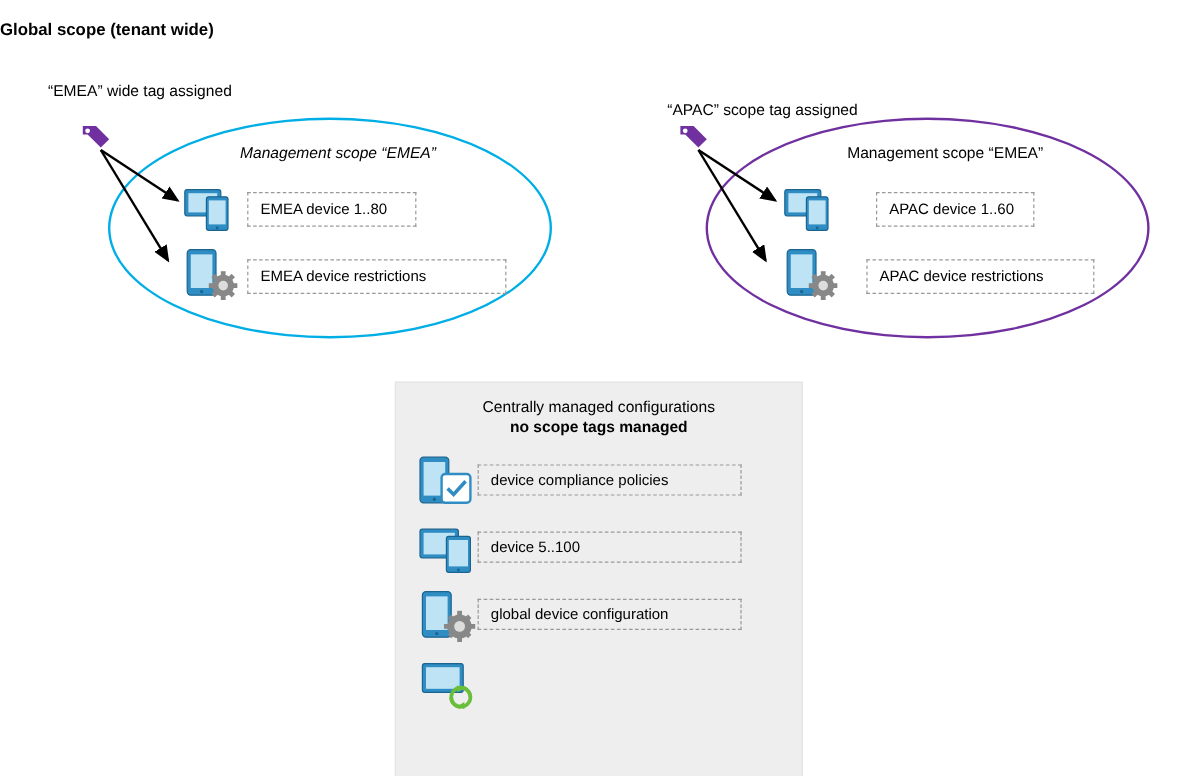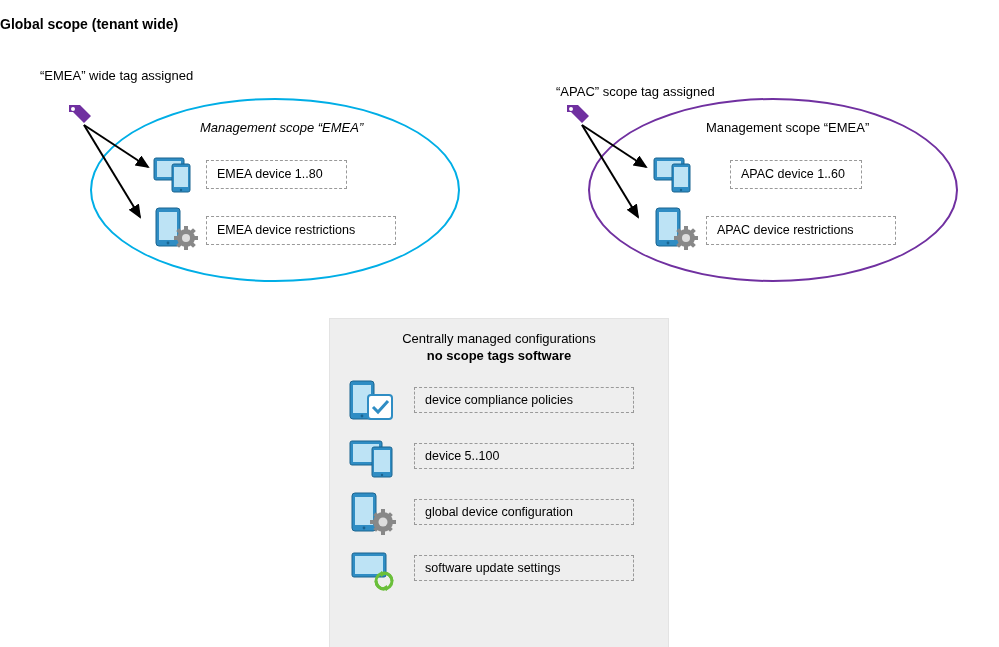--- a/index.html
+++ b/index.html
@@ -77,21 +77,21 @@
     height: 50px;
     margin-bottom: 6px;
   }
   .row-icon {
     position: absolute;
     left: 4px;
     top: 2px;
   }
   .row-box {
     position: absolute;
-    left: 72px;
+    left: 56px;
     top: 10px;
     width: 220px;
     border: 1px dashed #999;
     padding: 5px 10px;
     font-size: 12.5px;
   }
 </style>
 </head>
 <body>
 
@@ -172,21 +172,21 @@
           <rect x="18" y="8" width="4" height="4"></rect>
       <rect x="1" y="1" width="4" height="4" transform="rotate(45 3 3)"></rect>
       <rect x="15" y="1" width="4" height="4" transform="rotate(45 17 3)"></rect>
       <rect x="1" y="15" width="4" height="4" transform="rotate(45 3 17)"></rect>
       <rect x="15" y="15" width="4" height="4" transform="rotate(45 17 17)"></rect>
     </g>
   </g>
 </svg>
 </div>
 
-<div class="box" style="left:206px; top:216px; width:190px;">EMEA device restrictions</div>
+<div class="box" style="left:206px; top:216px; width:216px;">EMEA device restrictions</div>
 
 <div class="icon-cluster" style="left:650px; top:154px;">
 <svg width="48" height="40" viewBox="0 0 48 40">
   <rect x="4" y="4" width="30" height="22" rx="2" fill="#2f8dc4" stroke="#1a6490"></rect>
   <rect x="7" y="7" width="24" height="16" fill="#bde3f5"></rect>
   <rect x="22" y="10" width="18" height="28" rx="2" fill="#2f8dc4" stroke="#1a6490"></rect>
   <rect x="24" y="13" width="14" height="20" fill="#bde3f5"></rect>
   <circle cx="31" cy="36" r="1.2" fill="#1a6490"></circle>
 </svg>
 </div>
@@ -206,25 +206,25 @@
       <rect x="-2" y="8" width="4" height="4"></rect>
           <rect x="18" y="8" width="4" height="4"></rect>
       <rect x="1" y="1" width="4" height="4" transform="rotate(45 3 3)"></rect>
       <rect x="15" y="1" width="4" height="4" transform="rotate(45 17 3)"></rect>
       <rect x="1" y="15" width="4" height="4" transform="rotate(45 3 17)"></rect>
       <rect x="15" y="15" width="4" height="4" transform="rotate(45 17 17)"></rect>
     </g>
   </g>
 </svg>
 </div>
-<div class="box" style="left:706px; top:216px; width:190px;">APAC device restrictions</div>
+<div class="box" style="left:722px; top:216px; width:190px;">APAC device restrictions</div>
 
 <div class="central-panel" style="left:329px; top:318px; width:340px; height:356px;">
   <div class="central-title">Centrally managed configurations</div>
-  <div class="central-subtitle">no scope tags software</div>
+  <div class="central-subtitle">no scope tags managed</div>
 
   <div class="row">
     <div class="row-icon">
       <svg width="52" height="44" viewBox="0 0 52 44">
         <rect x="4" y="2" width="24" height="38" rx="3" fill="#2f8dc4" stroke="#1a6490"></rect>
         <rect x="7" y="6" width="18" height="28" fill="#bde3f5"></rect>
         <circle cx="16" cy="37" r="1.4" fill="#1a6490"></circle>
         <rect x="22" y="16" width="24" height="24" rx="3" fill="#fff" stroke="#2f8dc4" stroke-width="2"></rect>
         <path d="M27 28 L32 33 L42 22" fill="none" stroke="#2f8dc4" stroke-width="3"></path>
       </svg>
@@ -276,15 +276,14 @@
         <rect x="6" y="6" width="34" height="24" rx="2" fill="#2f8dc4" stroke="#1a6490"></rect>
         <rect x="9" y="9" width="28" height="18" fill="#bde3f5"></rect>
         <g transform="translate(28,24)">
           <path d="M10 2 A8 8 0 1 1 2 10" fill="none" stroke="#6abf3a" stroke-width="3"></path>
           <path d="M7 0 L12 3 L7 6 Z" fill="#6abf3a"></path>
           <path d="M13 20 L8 17 L13 14 Z" fill="#6abf3a"></path>
           <path d="M10 18 A8 8 0 1 1 18 10" fill="none" stroke="#6abf3a" stroke-width="3"></path>
         </g>
       </svg>
     </div>
-    <div class="row-box">software update settings</div>
   </div>
 </div>
 
 </body></html>

